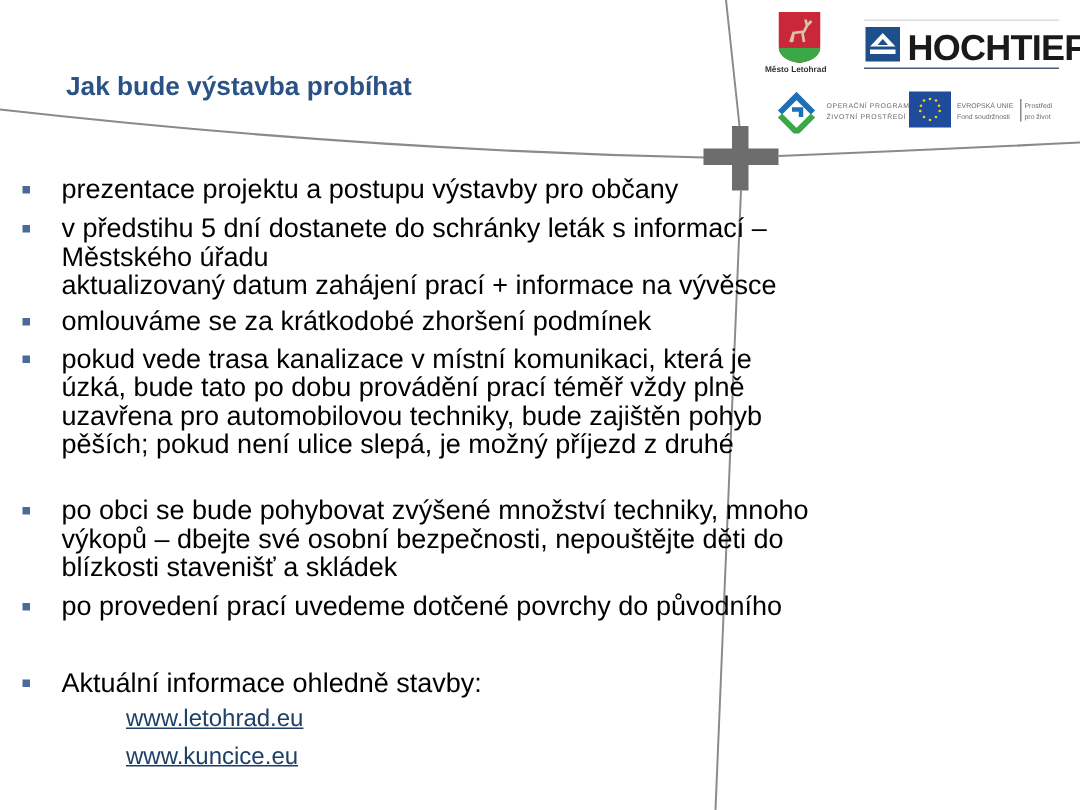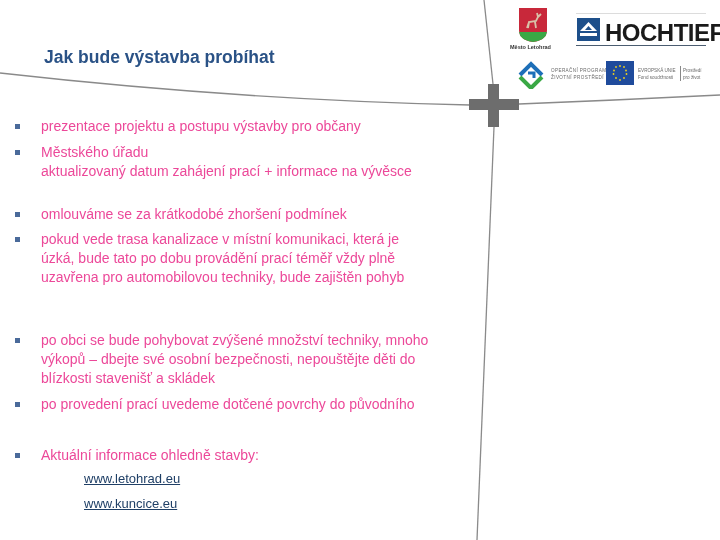--- a/index.html
+++ b/index.html
@@ -15,26 +15,26 @@
       position: absolute; left: 44px; top: 47px;
       font-size: 17.5px; font-weight: bold; color: #2a5286;
       letter-spacing: 0px; white-space: nowrap; text-align: center;
     }
     .content { position: absolute; left: 0; top: 0; }
     .bullet {
       position: absolute; left: 15px; width: 5px; height: 5px; background: #4a6a9a;
     }
     .btext {
       position: absolute; left: 41px; width: 450px;
-      font-size: 14px; line-height: 19px; color: #ec4899;
+      font-size: 18px; line-height: 19px; color: #000000;
       white-space: nowrap;
     }
     .link {
       position: absolute; left: 84px;
-      font-size: 13px; color: #1f3f66; text-decoration: underline;
+      font-size: 16px; color: #1f3f66; text-decoration: underline;
       white-space: nowrap; cursor: pointer;
     }
     
     .coat { position: absolute; left: 519px; top: 8px; width: 28px; height: 34px; }
     .coat-label { position: absolute; left: 510px; top: 44px; font-size: 5.5px; color: #333; font-weight: bold; white-space: nowrap; }
     .hochtief { position: absolute; left: 576px; top: 13px; width: 132px; height: 34px; }
     .hochtief .topline { position: absolute; left: 0; top: 0; width: 130px; height: 1px; background: #dcdcdc; }
     .hochtief .botline { position: absolute; left: 0; top: 32px; width: 130px; height: 1px; background: #4a5c70; }
     .hochtief .mark { position: absolute; left: 1px; top: 5px; width: 23px; height: 23px; background: #1d4f8a; }
     .hochtief .word { position: absolute; left: 29px; top: 6px; font-size: 24px; font-weight: bold; color: #1a1a1a; letter-spacing: -0.5px; white-space: nowrap; }
@@ -119,34 +119,36 @@
   </div>
 
   <div class="content">
     <div class="bullet" style="top:124px"></div>
     <div class="btext" style="top:117px">
       <div>prezentace projektu a postupu výstavby pro občany</div>
     </div>
 
     <div class="bullet" style="top:150px"></div>
     <div class="btext" style="top:143px">
+      <div>v předstihu 5 dní dostanete do schránky leták s informací –</div>
       <div>Městského úřadu</div>
       <div>aktualizovaný datum zahájení prací + informace na vývěsce</div>
     </div>
 
     <div class="bullet" style="top:212px"></div>
     <div class="btext" style="top:205px">
       <div>omlouváme se za krátkodobé zhoršení podmínek</div>
     </div>
 
     <div class="bullet" style="top:237px"></div>
     <div class="btext" style="top:230px">
       <div>pokud vede trasa kanalizace v místní komunikaci, která je</div>
       <div>úzká, bude tato po dobu provádění prací téměř vždy plně</div>
       <div>uzavřena pro automobilovou techniky, bude zajištěn pohyb</div>
+      <div>pěších; pokud není ulice slepá, je možný příjezd z druhé</div>
     </div>
 
     <div class="bullet" style="top:338px"></div>
     <div class="btext" style="top:331px">
       <div>po obci se bude pohybovat zvýšené množství techniky, mnoho</div>
       <div>výkopů – dbejte své osobní bezpečnosti, nepouštějte děti do</div>
       <div>blízkosti stavenišť a skládek</div>
     </div>
 
     <div class="bullet" style="top:402px"></div>

